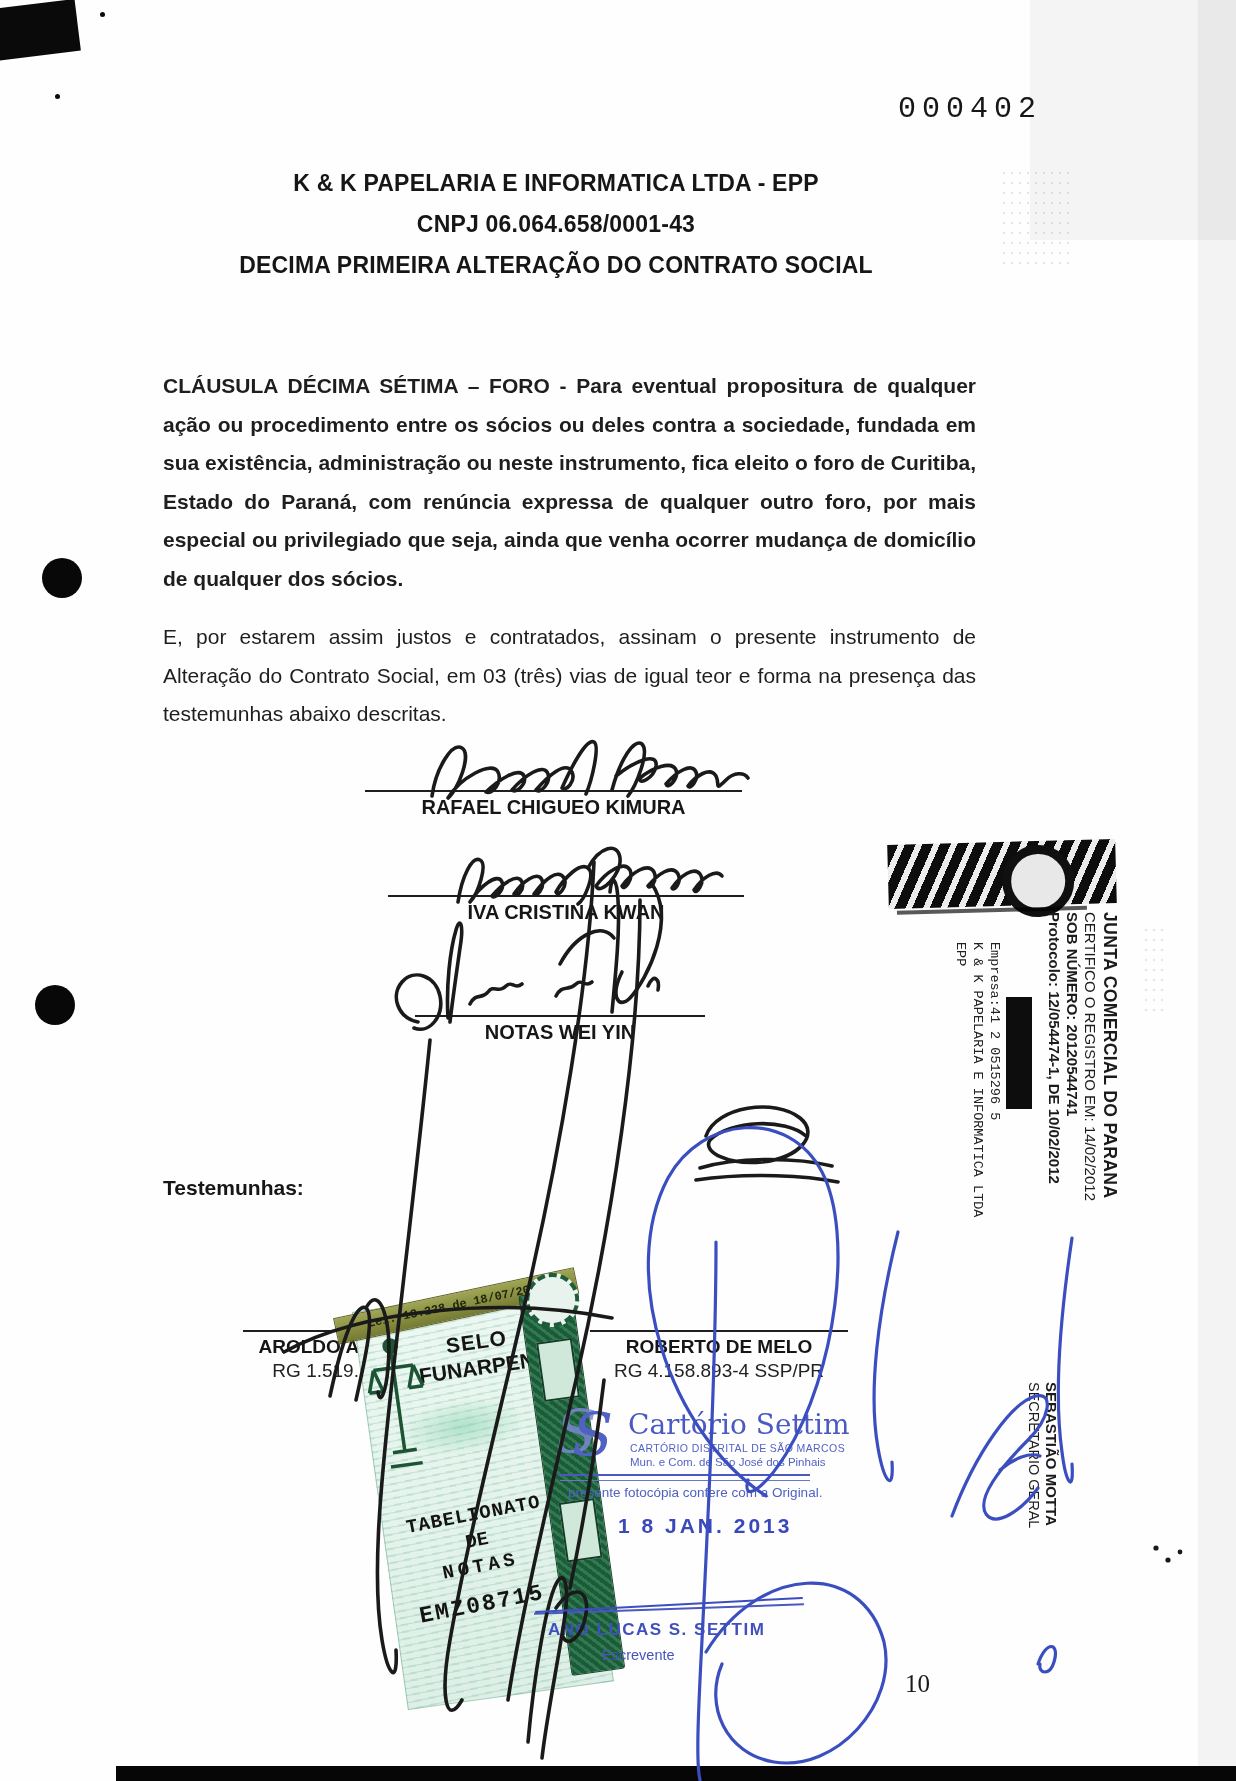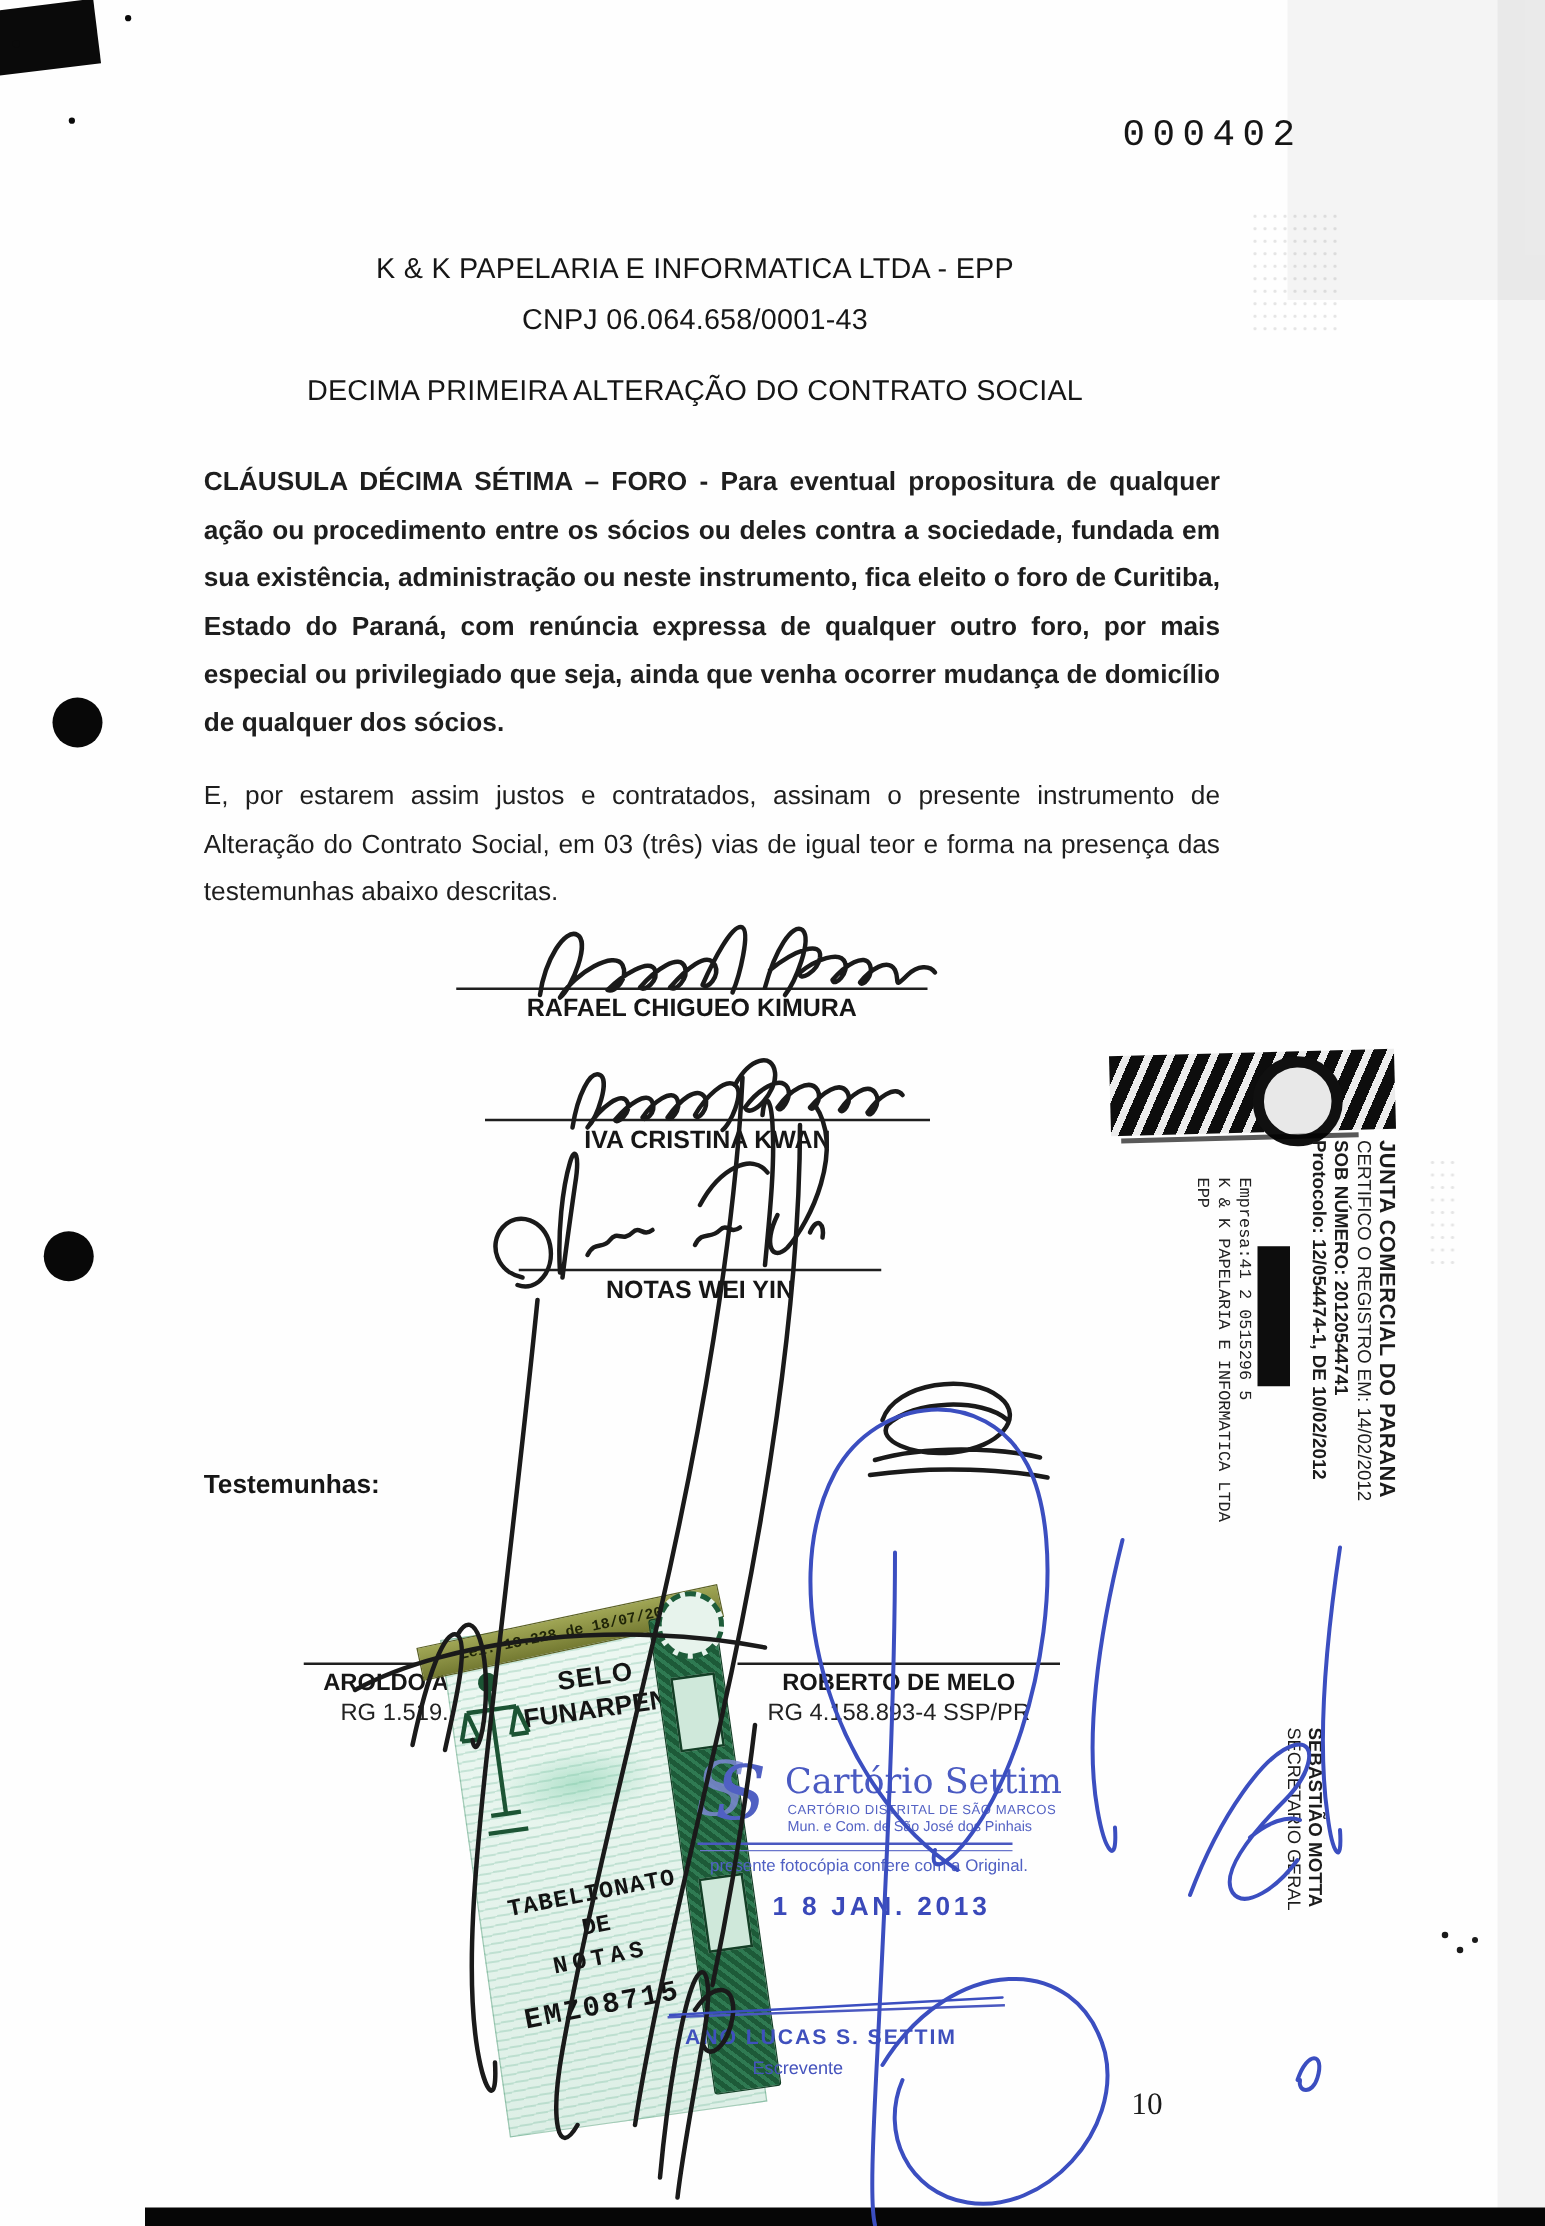--- a/index.html
+++ b/index.html
@@ -14,22 +14,22 @@
   .wash-topright{left:1030px;top:0;width:206px;height:240px;background:rgba(0,0,0,.04);}
   .noise{background-image:radial-gradient(circle, rgba(0,0,0,.22) 1px, transparent 1.6px);background-size:8px 10px;opacity:.45;}
   .corner-mark{left:-8px;top:4px;width:86px;height:52px;background:#0a0a0a;transform:rotate(-7deg);}
   .dot{background:#0a0a0a;border-radius:50%;}
   .hole{background:#080808;border-radius:50%;width:40px;height:40px;}
   .bottom-bar{left:116px;top:1766px;width:1120px;height:15px;background:#060606;}
 
   .stamp-number{left:898px;top:92px;font-family:Liberation Mono, monospace;font-size:30px;letter-spacing:6px;color:#161616;}
 
   .doc-header{left:0;top:0;width:1112px;text-align:center;}
-  .title-line{position:absolute;left:0;width:100%;font-weight:normal;font-size:23px;letter-spacing:.2px;color:#161616;margin-top:31px;}
-  .t1{top:170px;} .t2{top:211px;} .t3{top:268px;}
+  .title-line{position:absolute;left:0;width:100%;font-weight:bold;font-size:23px;letter-spacing:.2px;color:#161616;}
+  .t1{top:170px;} .t2{top:211px;} .t3{top:252px;}
 
   .para{line-height:38.5px;font-size:21px;text-align:justify;color:#1e1e1e;}
   .clause{left:163px;top:346px;width:813px;font-weight:bold;}
   .closing{left:163px;top:597px;width:813px;}
   .dateline{left:163px;top:686px;width:778px;text-align:right;font-size:21px;}
 
   .sigline{border-top:2px solid #1f1f1f;height:0;}
   .signame{text-align:center;font-weight:bold;font-size:20px;color:#161616;}
   .wit-name{text-align:center;font-weight:bold;font-size:19px;color:#161616;}
   .wit-rg{text-align:center;font-size:19px;color:#222;}

